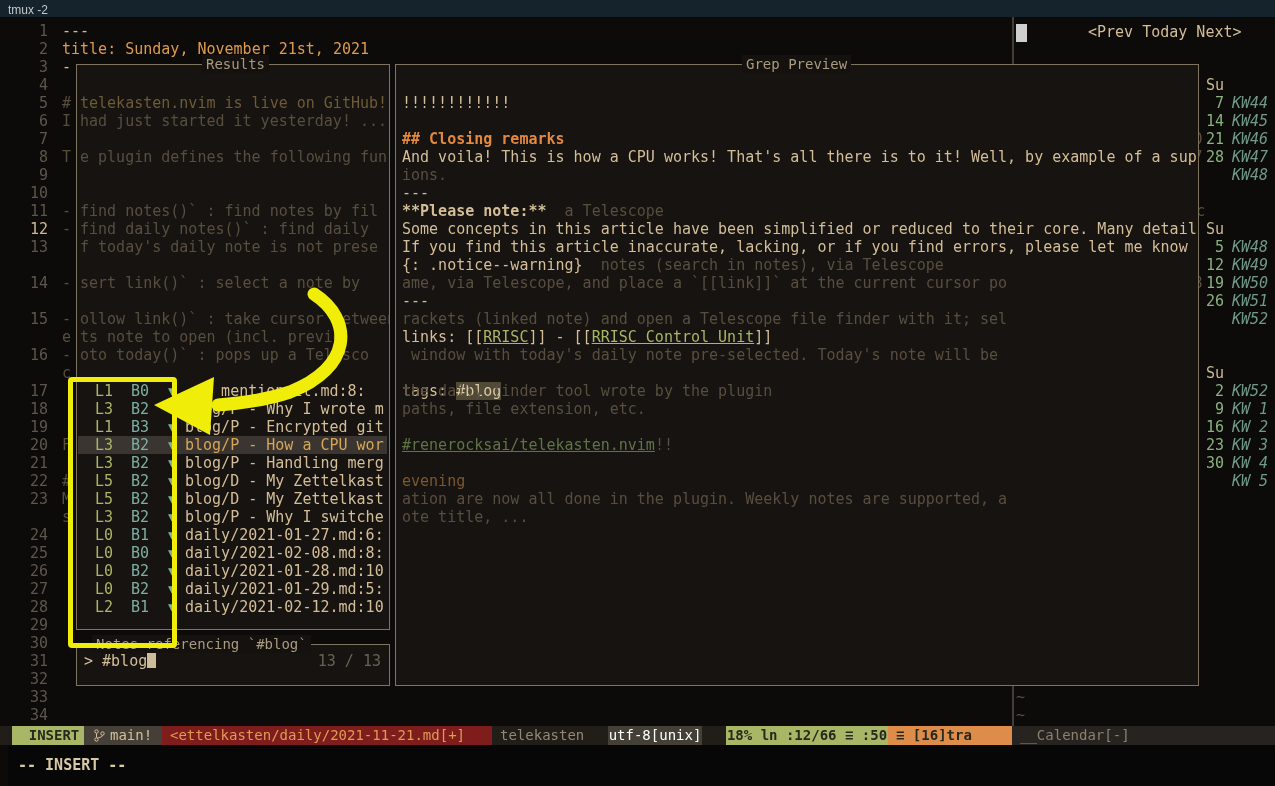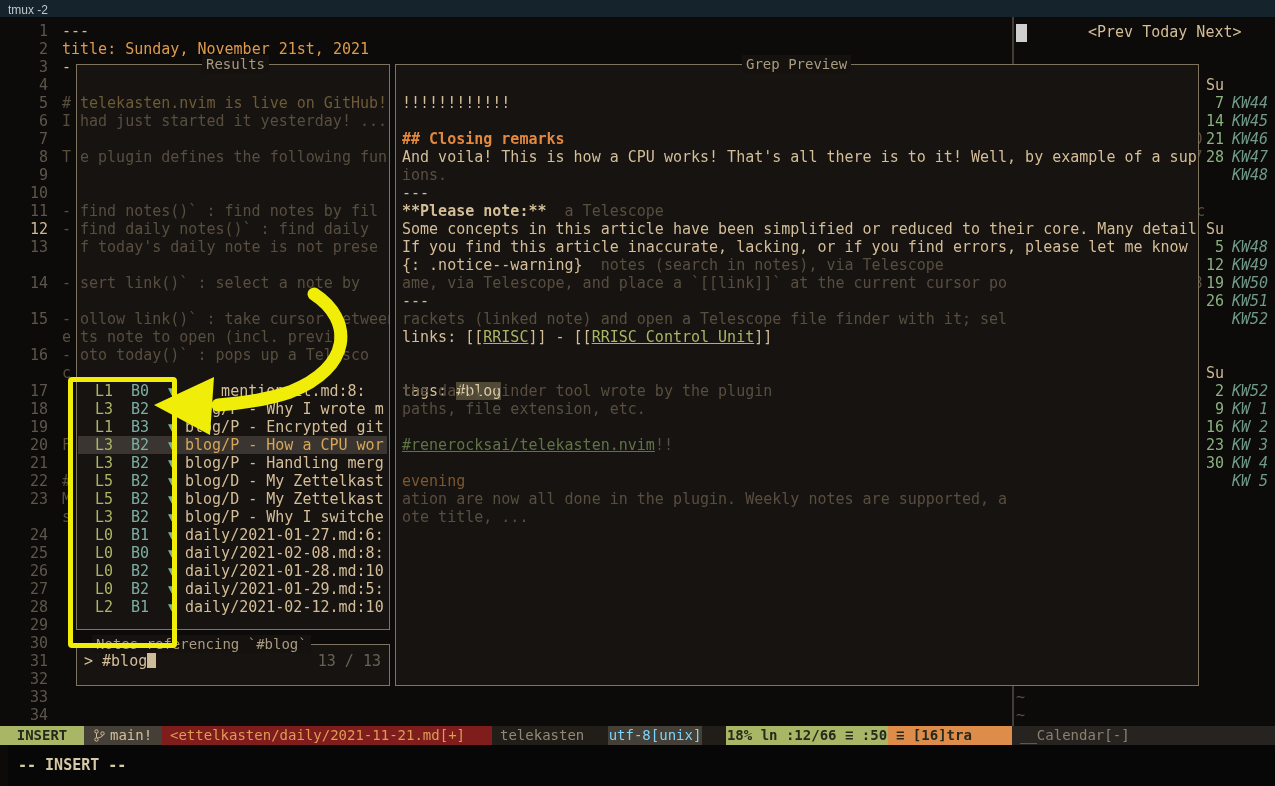--- a/index.html
+++ b/index.html
@@ -43,26 +43,26 @@
   .bcol{color:#7daea3;}
   .icol{color:#7daea3;font-size:12px;}
   .rtext{color:#d4be98;}
   .sel .rtext{color:#d8a657;}
   .pline{position:absolute;left:6px;white-space:pre;height:18px;}
   .prompt-line{position:absolute;left:7px;top:7px;white-space:pre;color:#d4be98;}
   .cursor{display:inline-block;width:9px;height:15px;background:#cdbc97;vertical-align:-2px;}
   .counter{position:absolute;right:8px;top:7px;color:#6a6156;white-space:pre;}
   .statusline{position:absolute;left:0;top:726px;width:1012px;height:19px;background:#211e19;z-index:10;font-size:14px;}
   .seg{position:absolute;height:19px;line-height:19px;white-space:pre;overflow:hidden;}
-  .seg-mode{left:0;width:84px;background:#a9b665;color:#262a1e;font-weight:bold;text-align:center;}
+  .seg-mode{left:12px;width:84px;background:#a9b665;color:#262a1e;font-weight:bold;text-align:center;}
   .seg-branch{left:84px;width:78px;background:#454037;color:#d4be98;padding-left:10px;box-sizing:border-box;}
   .branch-icon{margin-right:5px;vertical-align:-2px;}
   .seg-file{left:162px;width:330px;background:#7f1d1d;color:#df9c55;padding-left:8px;box-sizing:border-box;}
   .seg-plugin{left:500px;color:#938874;}
-  .seg-enc{left:608px;width:94px;background:#454037;color:#7dd3fc;text-align:center;}
+  .seg-enc{left:608px;width:94px;background:#454037;color:#ffffff;text-align:center;}
   .seg-progress{left:726px;width:162px;background:#a9b665;color:#262a1e;text-align:center;font-weight:bold;}
   .seg-diag{left:888px;width:124px;background:#de8c4a;color:#262a1e;padding-left:8px;box-sizing:border-box;font-weight:bold;}
   .cal-statusline{position:absolute;left:1012px;top:726px;width:263px;height:19px;background:#262320;
                   color:#8d816d;z-index:10;font-size:14px;line-height:19px;padding-left:8px;box-sizing:border-box;white-space:pre;}
   .msgline{position:absolute;left:0;top:745px;width:1275px;height:41px;background:#070707;z-index:10;margin-left:8px;}
   .msgline span{position:absolute;left:10px;top:11px;color:#d7c9a5;font-weight:bold;white-space:pre;}
   .annot-box{position:absolute;left:68px;top:377px;width:99px;height:261px;border:5px solid #f0ee08;
              border-radius:4px;z-index:35;box-sizing:content-box;}
   .annot-arrow{position:absolute;left:0;top:0;z-index:38;pointer-events:none;}
   .annot-text{position:absolute;left:10px;top:243px;font-family:"Liberation Sans",sans-serif;
@@ -178,20 +178,21 @@
       <div class="pline" style="top: 101px;"><span class="dim">ions.</span></div>
       <div class="pline" style="top: 119px;"><span class="fg">---</span></div>
       <div class="pline" style="top: 137px;"><span class="bold">**Please note:**</span><span class="dim">  a Telescope</span></div>
       <div class="pline" style="top: 155px;"><span class="fg">Some concepts in this article have been simplified or reduced to their core. Many detail</span></div>
       <div class="pline" style="top: 173px;"><span class="fg">If you find this article inaccurate, lacking, or if you find errors, please let me know</span></div>
       <div class="pline" style="top: 191px;"><span class="fg">{: .notice--warning}</span><span class="dim">  notes (search in notes), via Telescope</span></div>
       <div class="pline" style="top: 209px;"><span class="dim">ame, via Telescope, and place a `[[link]]` at the current cursor po</span></div>
       <div class="pline" style="top: 227px;"><span class="fg">---</span></div>
       <div class="pline" style="top: 245px;"><span class="dim">rackets (linked note) and open a Telescope file finder with it; sel</span></div>
       <div class="pline" style="top: 263px;"><span class="fg">links: [[</span><span class="link">RRISC</span><span class="fg">]] - [[</span><span class="link">RRISC Control Unit</span><span class="fg">]]</span></div>
+      <div class="pline" style="top: 281px;"><span class="dim"> window with today's daily note pre-selected. Today's note will be</span></div>
       <div class="pline" style="top: 299px; margin-top: 18px;"><span class="fg">tags: </span><span class="tag">#blog</span></div>
       <div class="pline" style="top: 317px;"><span class="dim">the daily finder tool wrote by the plugin</span></div>
       <div class="pline" style="top: 335px;"><span class="dim">paths, file extension, etc.</span></div>
       <div class="pline" style="top: 371px;"><span class="dimlink">#renerocksai/telekasten.nvim</span><span class="dim">!!</span></div>
       <div class="pline" style="top: 407px;"><span class="dimorange">evening</span></div>
       <div class="pline" style="top: 425px;"><span class="dim">ation are now all done in the plugin. Weekly notes are supported, a</span></div>
       <div class="pline" style="top: 443px;"><span class="dim">ote title, ...</span></div>
     </div>
   <div class="float prompt-float" id="prompt-float">
     <span class="prompt-line"><span>&gt; #blog</span><span class="cursor"></span></span>

